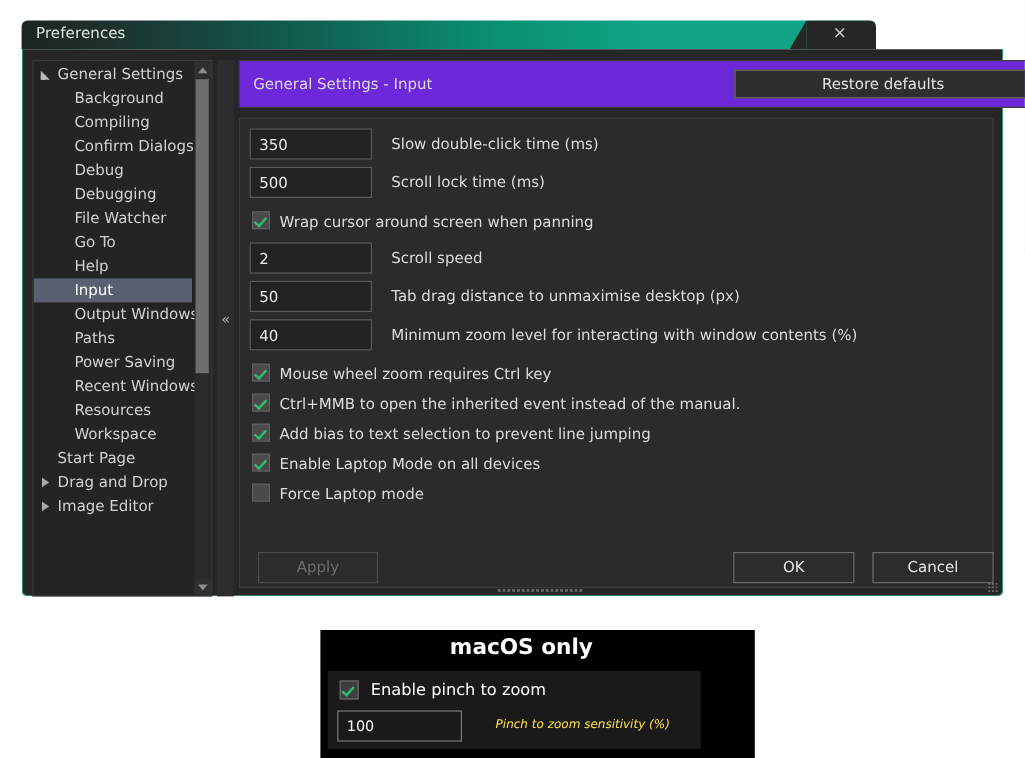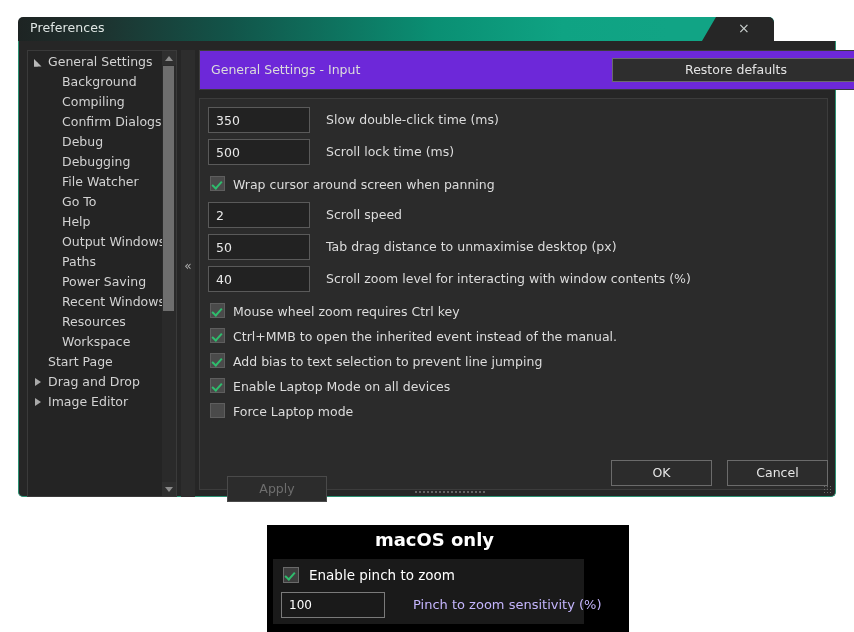--- a/index.html
+++ b/index.html
@@ -25,26 +25,27 @@
     left: 18px;
     top: 17px;
     width: 820px;
     height: 482px;
   }
 
   #title-bar {
     position: absolute;
     left: 0;
     top: 0;
-    width: 756px;
+    width: 664px;
     height: 24px;
     background: linear-gradient(to right, #1d2423 0%, #1f2d2b 8%, #125449 28%, #0a8f73 55%, #0fa383 72%, #11a485 86%, #11a485 100%);
     border-top-left-radius: 5px;
     border-top-right-radius: 5px;
     overflow: hidden;
+    padding-left: 48px;
   }
 
   #title-text {
     position: absolute;
     left: 12px;
     top: 3px;
     font-size: 12.5px;
     color: #dfe6e4;
     letter-spacing: .1px;
     white-space: nowrap;
@@ -358,25 +359,24 @@
     border: 1px solid #6b6b6b;
     box-sizing: border-box;
     color: #e6e6e6;
     font-size: 12.5px;
     text-align: center;
     line-height: 24px;
     cursor: pointer;
     font-family: "DejaVu Sans", sans-serif;
   }
   #apply-btn {
-    left: 28px;
+    left: 16px;
     width: 100px;
     color: #6e6e6e;
     border-color: #4a4a4a;
-    margin-top: 16px;
   }
   #ok-btn { right: 116px; width: 101px; }
   #cancel-btn { right: 0px; width: 101px; }
 
   #grip-dots {
     position: absolute;
     left: 395px;
     bottom: 2px;
     width: 72px;
     height: 4px;
@@ -448,22 +448,23 @@
   #macos-num-row .num-input {
     width: 104px;
     height: 26px;
     background: #1a1a1a;
     border: 1px solid #7a7a7a;
     color: #ffffff;
     font-size: 12px;
   }
   #macos-num-row .row-label {
     left: 132px;
-    font-size: 13px;
-    color: #c4b5fd;
+    font-size: 10px;
+    color: #fde047;
+    font-style: italic;
   }
 </style>
 </head>
 <body>
 
 <div id="root">
 
   <div id="prefs-window">
 
     <div id="title-bar">
@@ -479,20 +480,21 @@
         <div id="tree">
             <div class="tree-item lvl1"><span class="arrow-expanded"></span><span>General Settings</span></div>
             <div class="tree-item lvl2"><span>Background</span></div>
             <div class="tree-item lvl2"><span>Compiling</span></div>
             <div class="tree-item lvl2"><span>Confirm Dialogs</span></div>
             <div class="tree-item lvl2"><span>Debug</span></div>
             <div class="tree-item lvl2"><span>Debugging</span></div>
             <div class="tree-item lvl2"><span>File Watcher</span></div>
             <div class="tree-item lvl2"><span>Go To</span></div>
             <div class="tree-item lvl2"><span>Help</span></div>
+            <div class="tree-item lvl2 selected"><span>Input</span></div>
             <div class="tree-item lvl2"><span>Output Windows</span></div>
             <div class="tree-item lvl2"><span>Paths</span></div>
             <div class="tree-item lvl2"><span>Power Saving</span></div>
             <div class="tree-item lvl2"><span>Recent Windows</span></div>
             <div class="tree-item lvl2"><span>Resources</span></div>
             <div class="tree-item lvl2"><span>Workspace</span></div>
             <div class="tree-item lvl1"><span>Start Page</span></div>
             <div class="tree-item lvl1"><span class="arrow-collapsed"></span><span>Drag and Drop</span></div>
             <div class="tree-item lvl1"><span class="arrow-collapsed"></span><span>Image Editor</span></div>
           </div>
@@ -530,21 +532,21 @@
             <div class="row" style="top: 103px;">
               <input type="text" class="num-input" value="2" style="">
               <span class="row-label">Scroll speed</span>
             </div>
             <div class="row" style="top: 135px;">
               <input type="text" class="num-input" value="50" style="">
               <span class="row-label">Tab drag distance to unmaximise desktop (px)</span>
             </div>
             <div class="row" style="top: 167px;">
               <input type="text" class="num-input" value="40" style="">
-              <span class="row-label">Scroll zoom level for interacting with window contents (%)</span>
+              <span class="row-label">Minimum zoom level for interacting with window contents (%)</span>
             </div>
             <div class="check-row" style="top: 202px;">
               <span class="checkbox checked"></span>
               <span class="check-label">Mouse wheel zoom requires Ctrl key</span>
             </div>
             <div class="check-row" style="top: 227px;">
               <span class="checkbox checked"></span>
               <span class="check-label">Ctrl+MMB to open the inherited event instead of the manual.</span>
             </div>
             <div class="check-row" style="top: 252px;">

